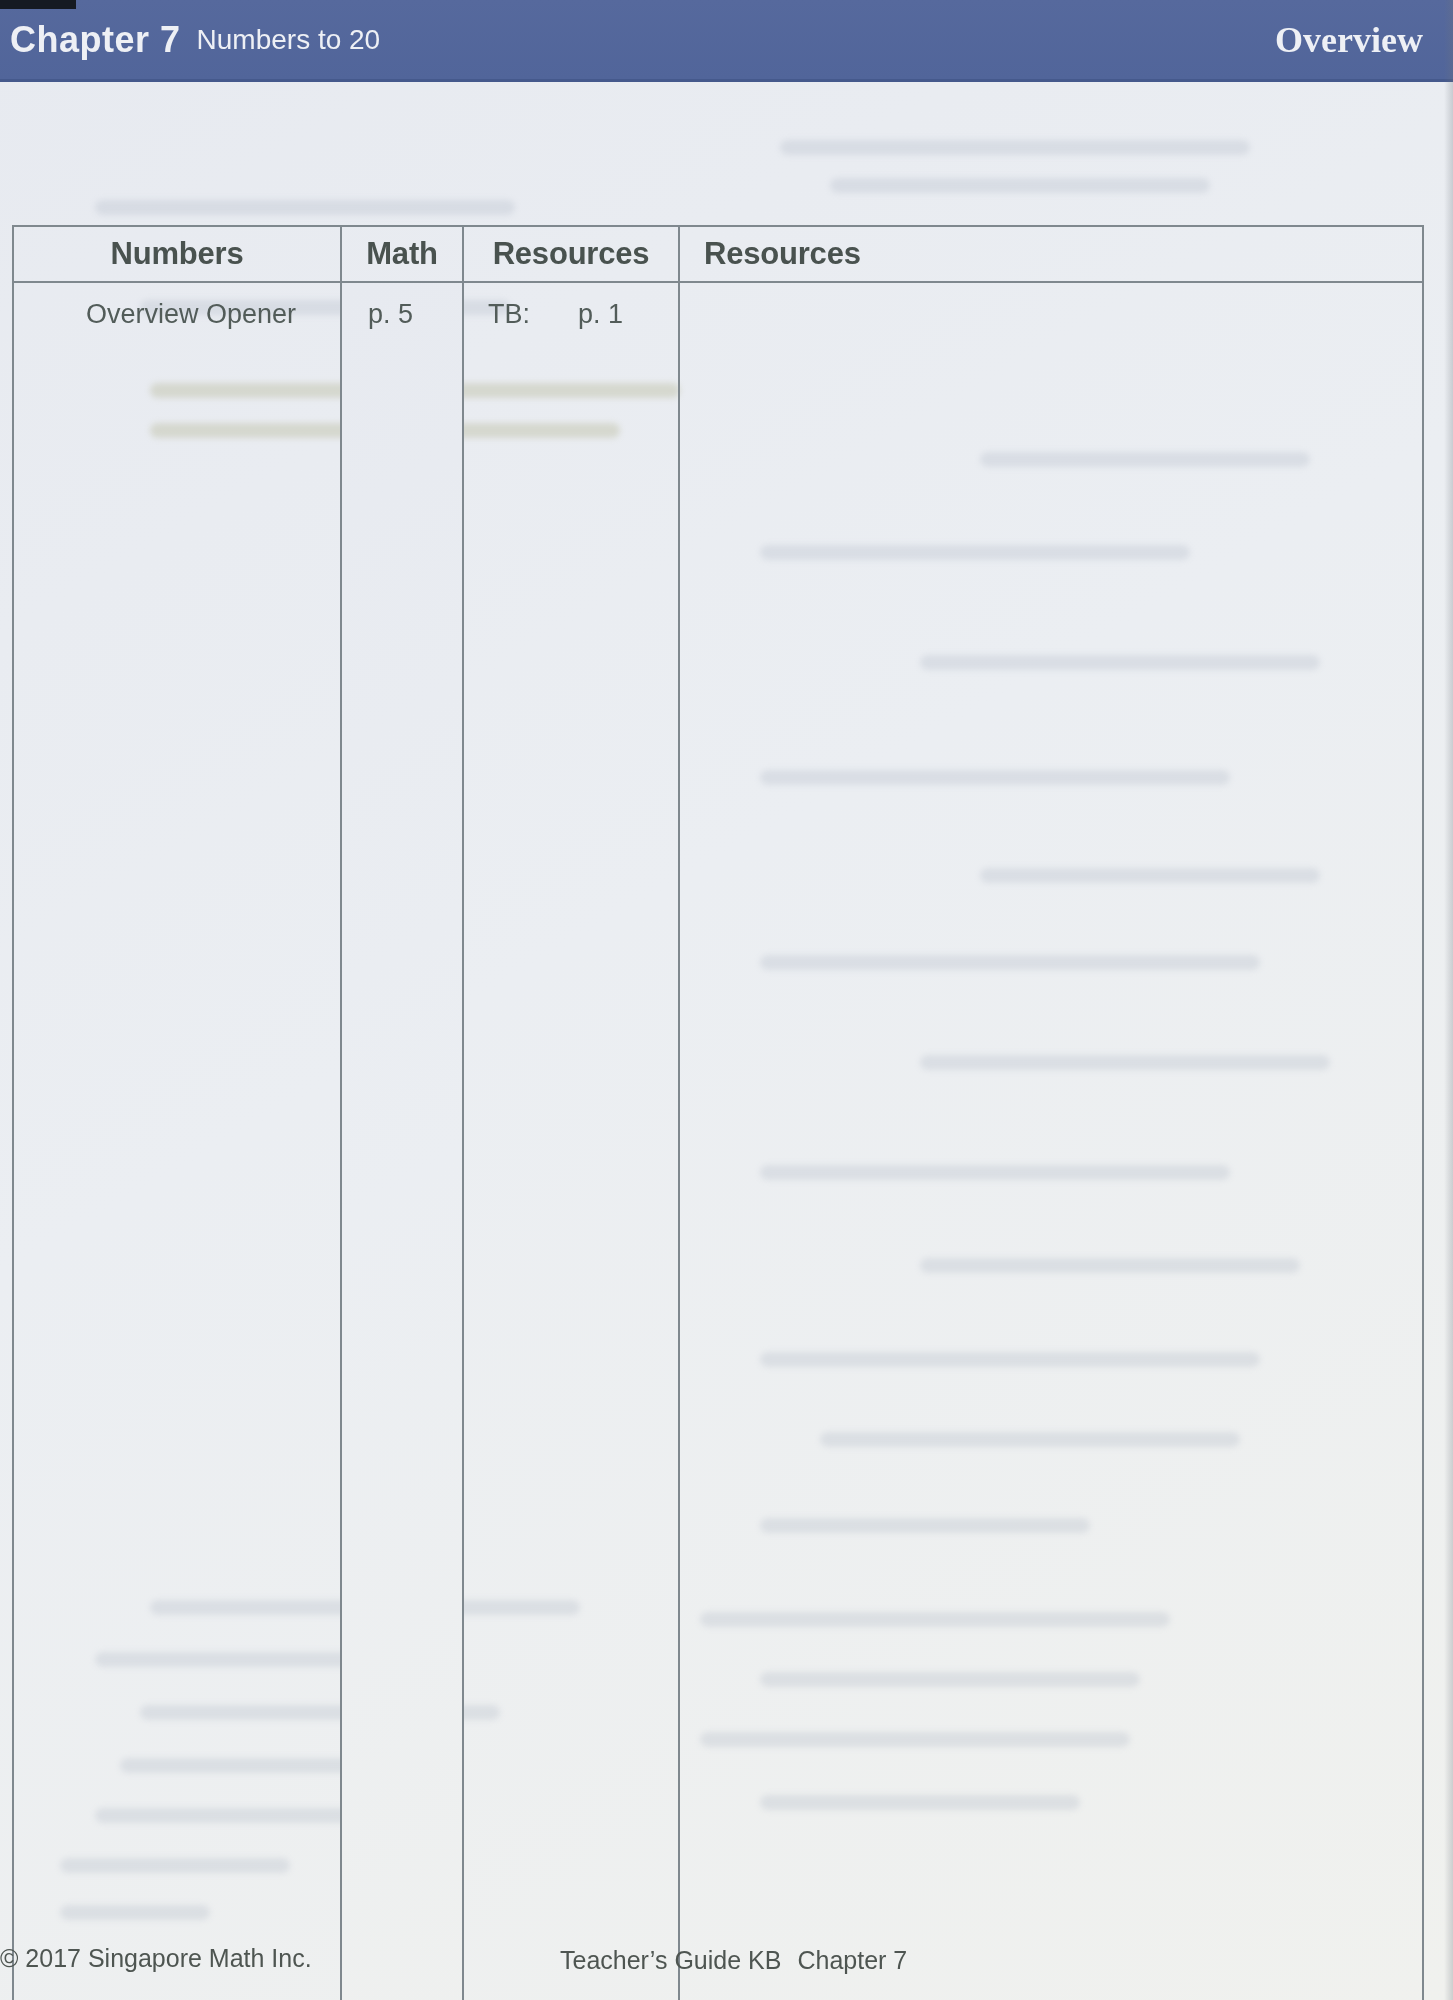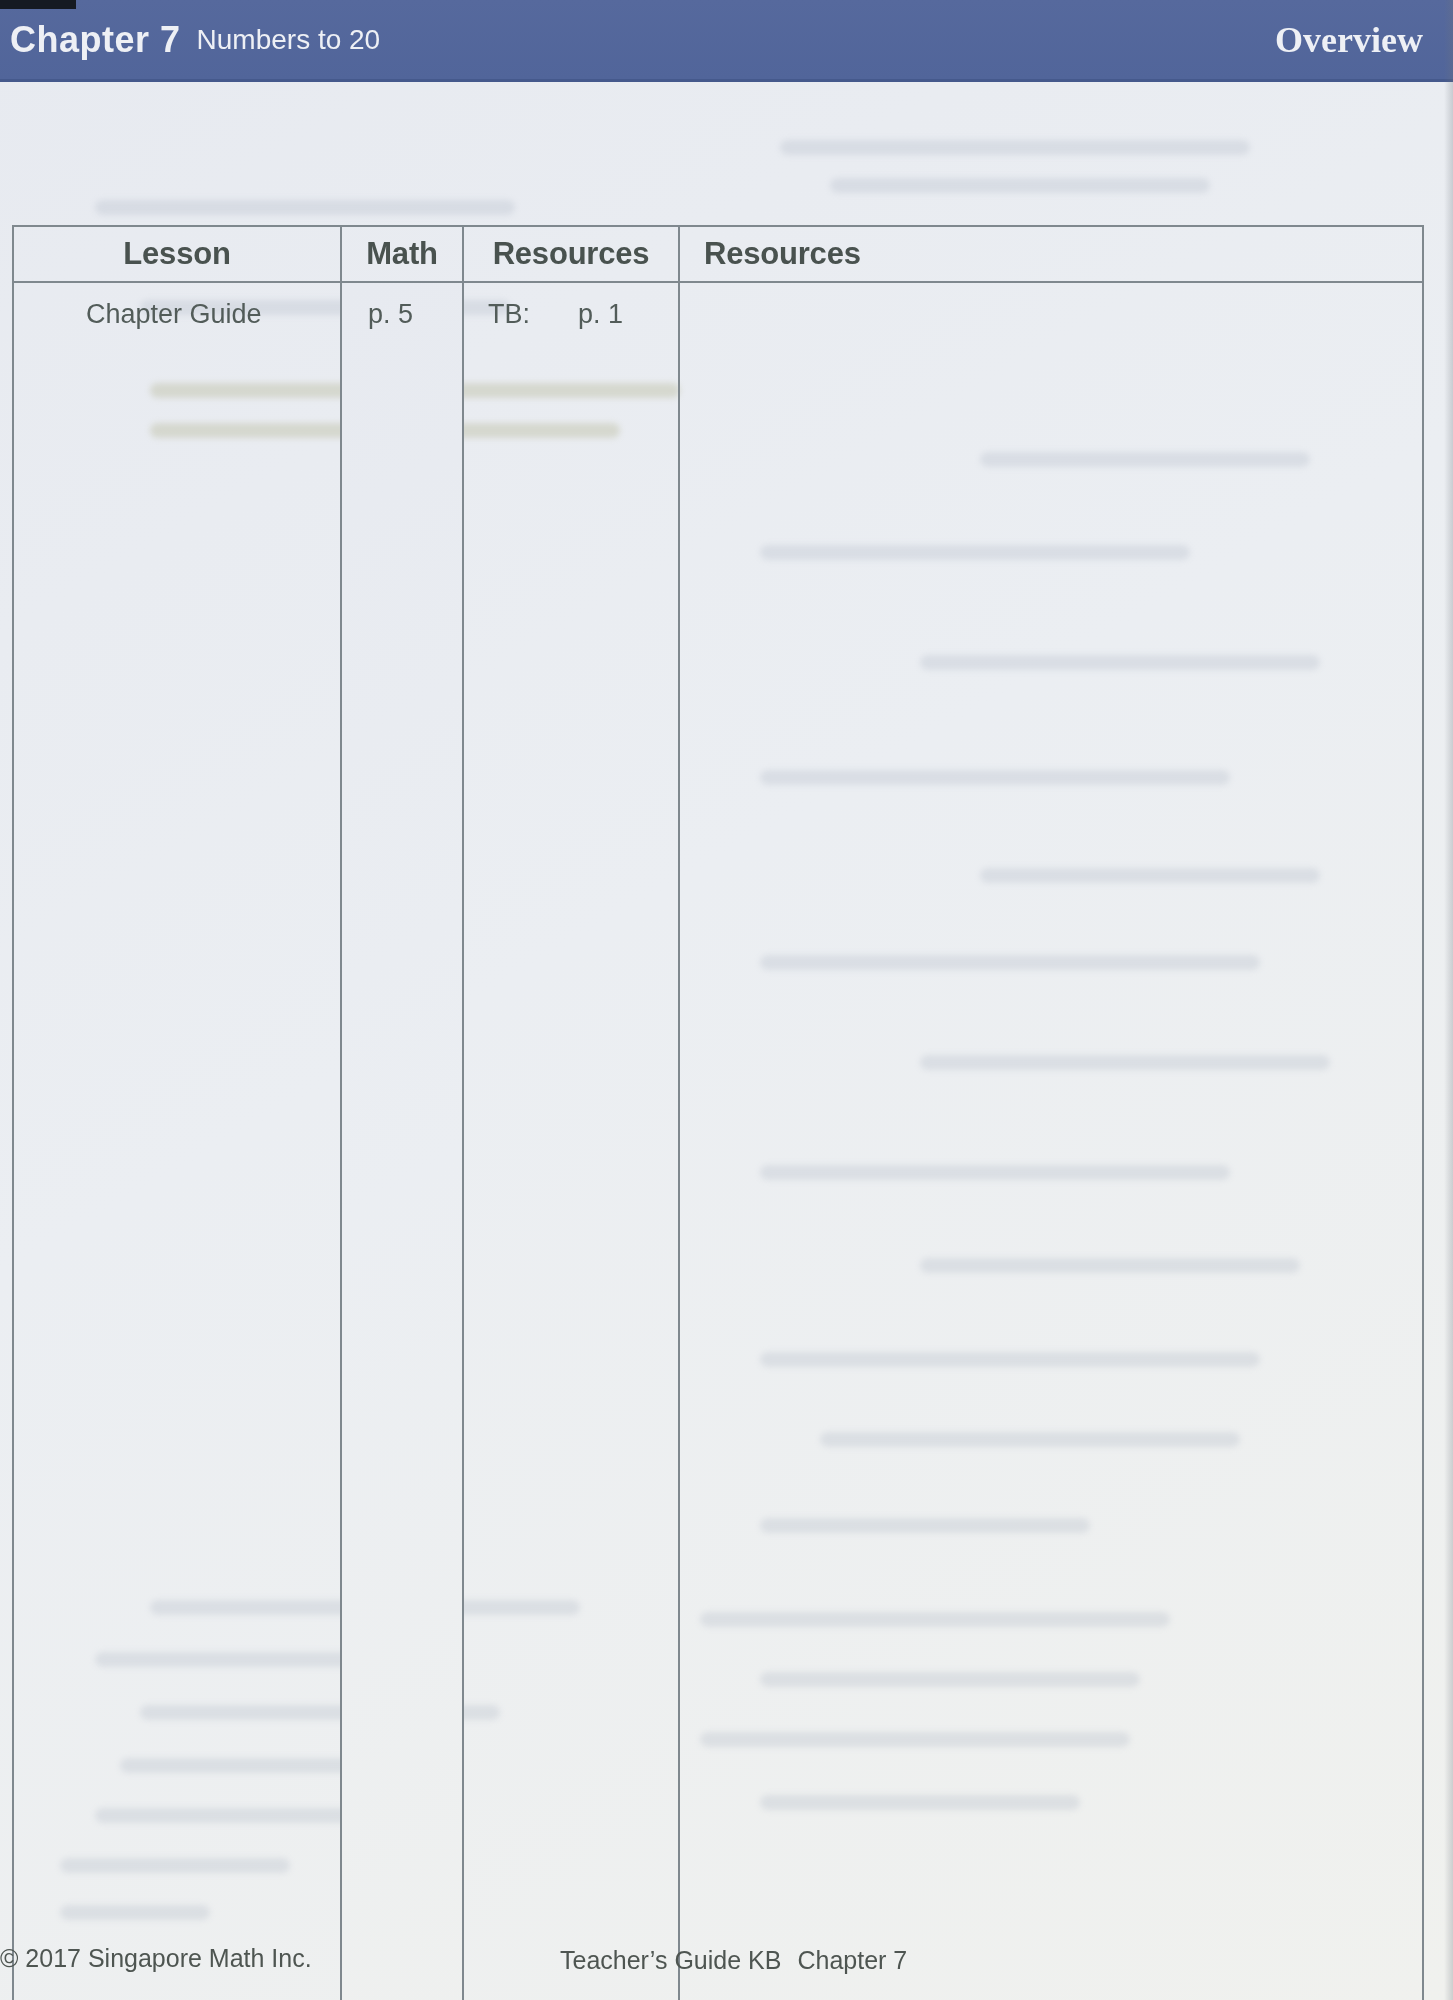--- a/index.html
+++ b/index.html
@@ -83,32 +83,32 @@
   <div class="tablewrap">
     <table>
       <colgroup>
         <col style="width:328px">
           <col style="width:122px">
           <col style="width:216px">
           <col style="width:744px">
       </colgroup>
       <thead>
         <tr>
-          <th>Lesson</th>
+          <th>Numbers</th>
           <th>Math</th>
           <th>Resources</th>
           <th class="obj-h">Resources</th>
         </tr>
       </thead>
       <tbody>
           <tr class="compact" style="height: 60px;">
             <td class="lesson">
               <div class="inner">
                 <span class="num"></span>
-                <span class="name">Chapter Guide</span>
+                <span class="name">Overview Opener</span>
               </div>
             </td>
             <td class="page">p. 5</td>
             <td class="resources">
               <div class="resrow">
                 <span class="rlabel">TB:</span>
                 <span>p. 1</span>
               </div>
             </td>
             <td class="objectives"></td>

